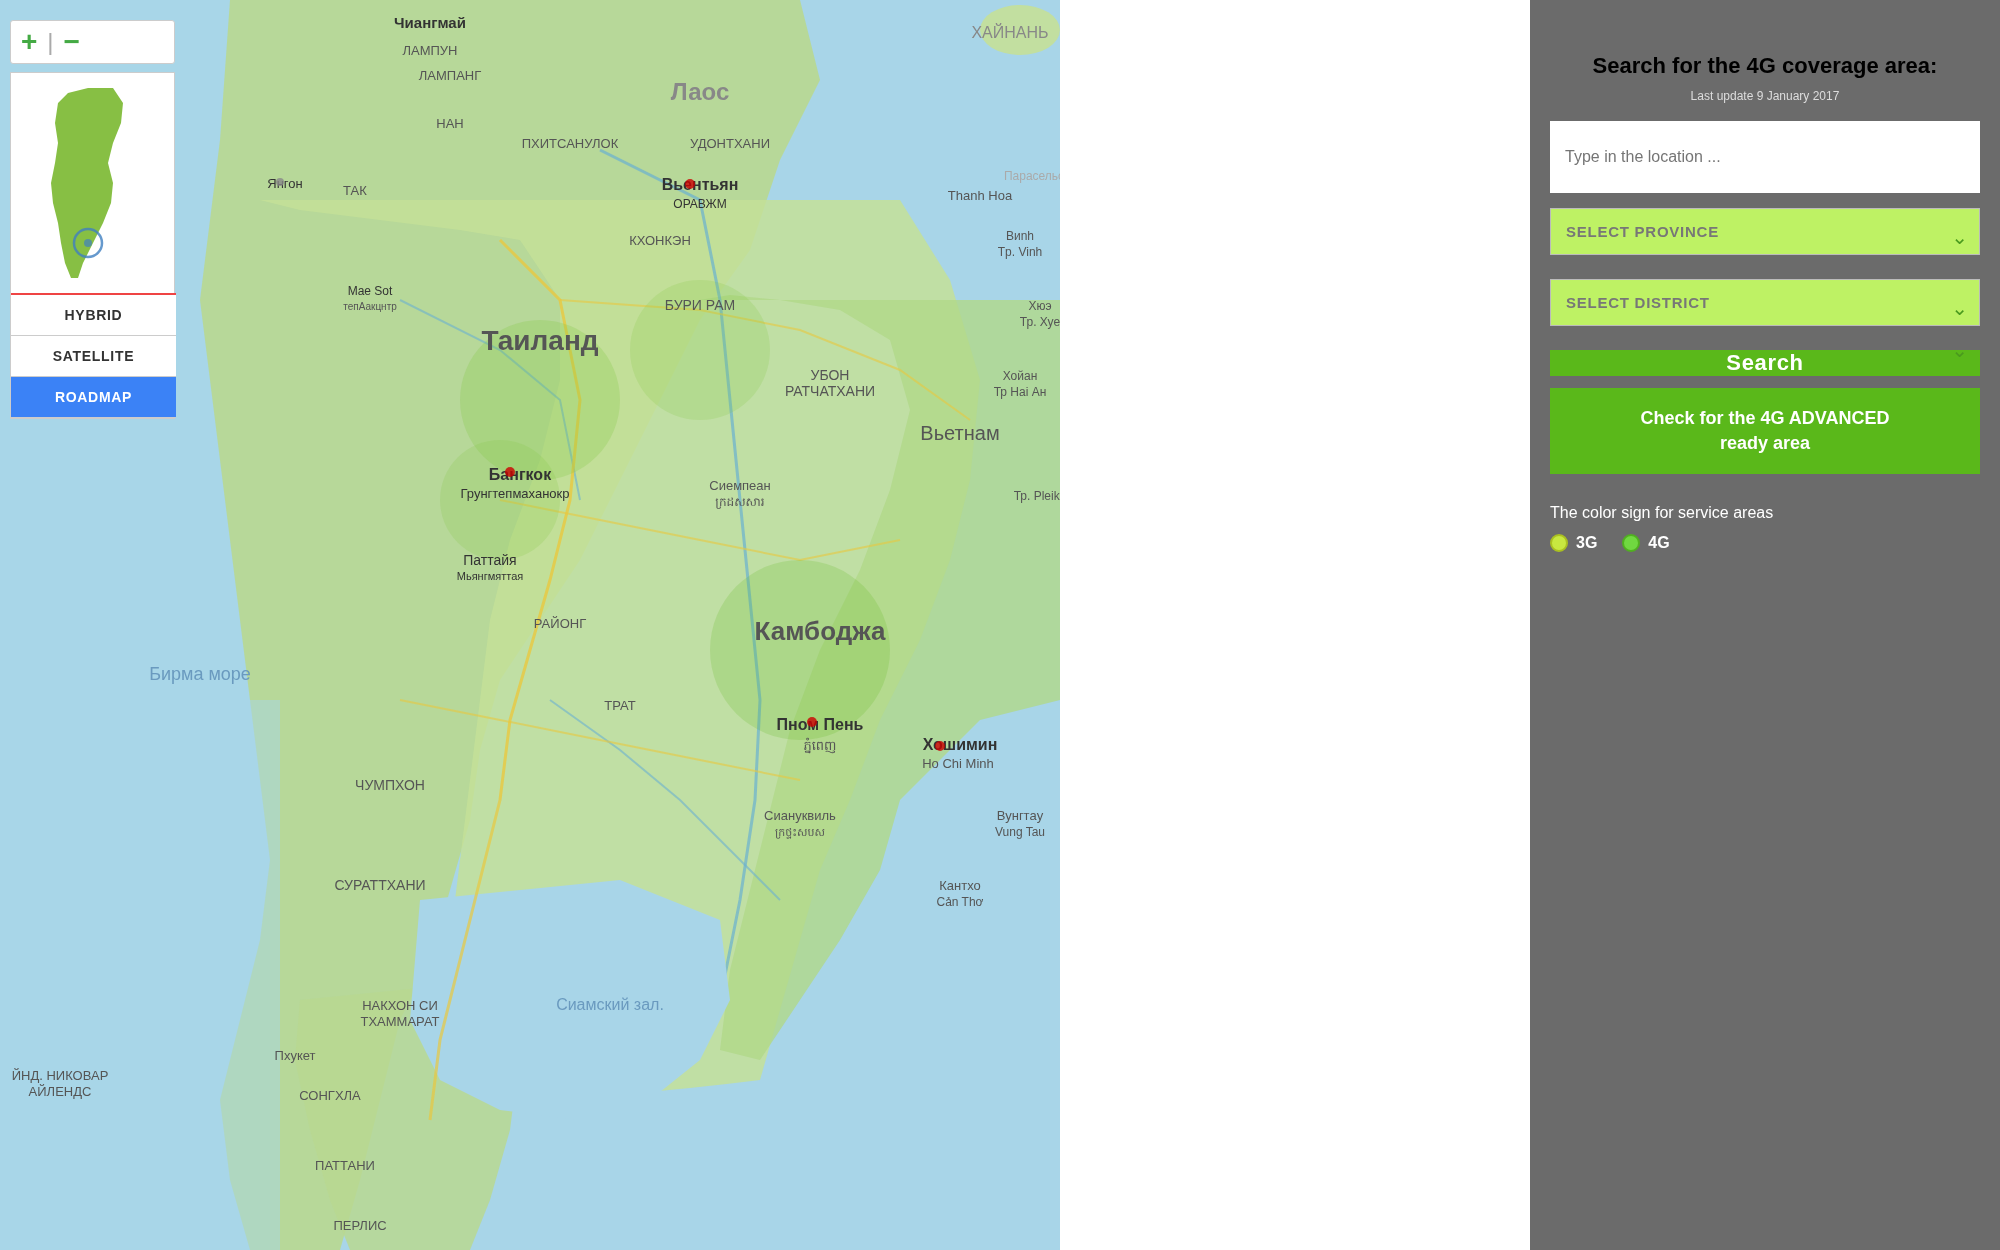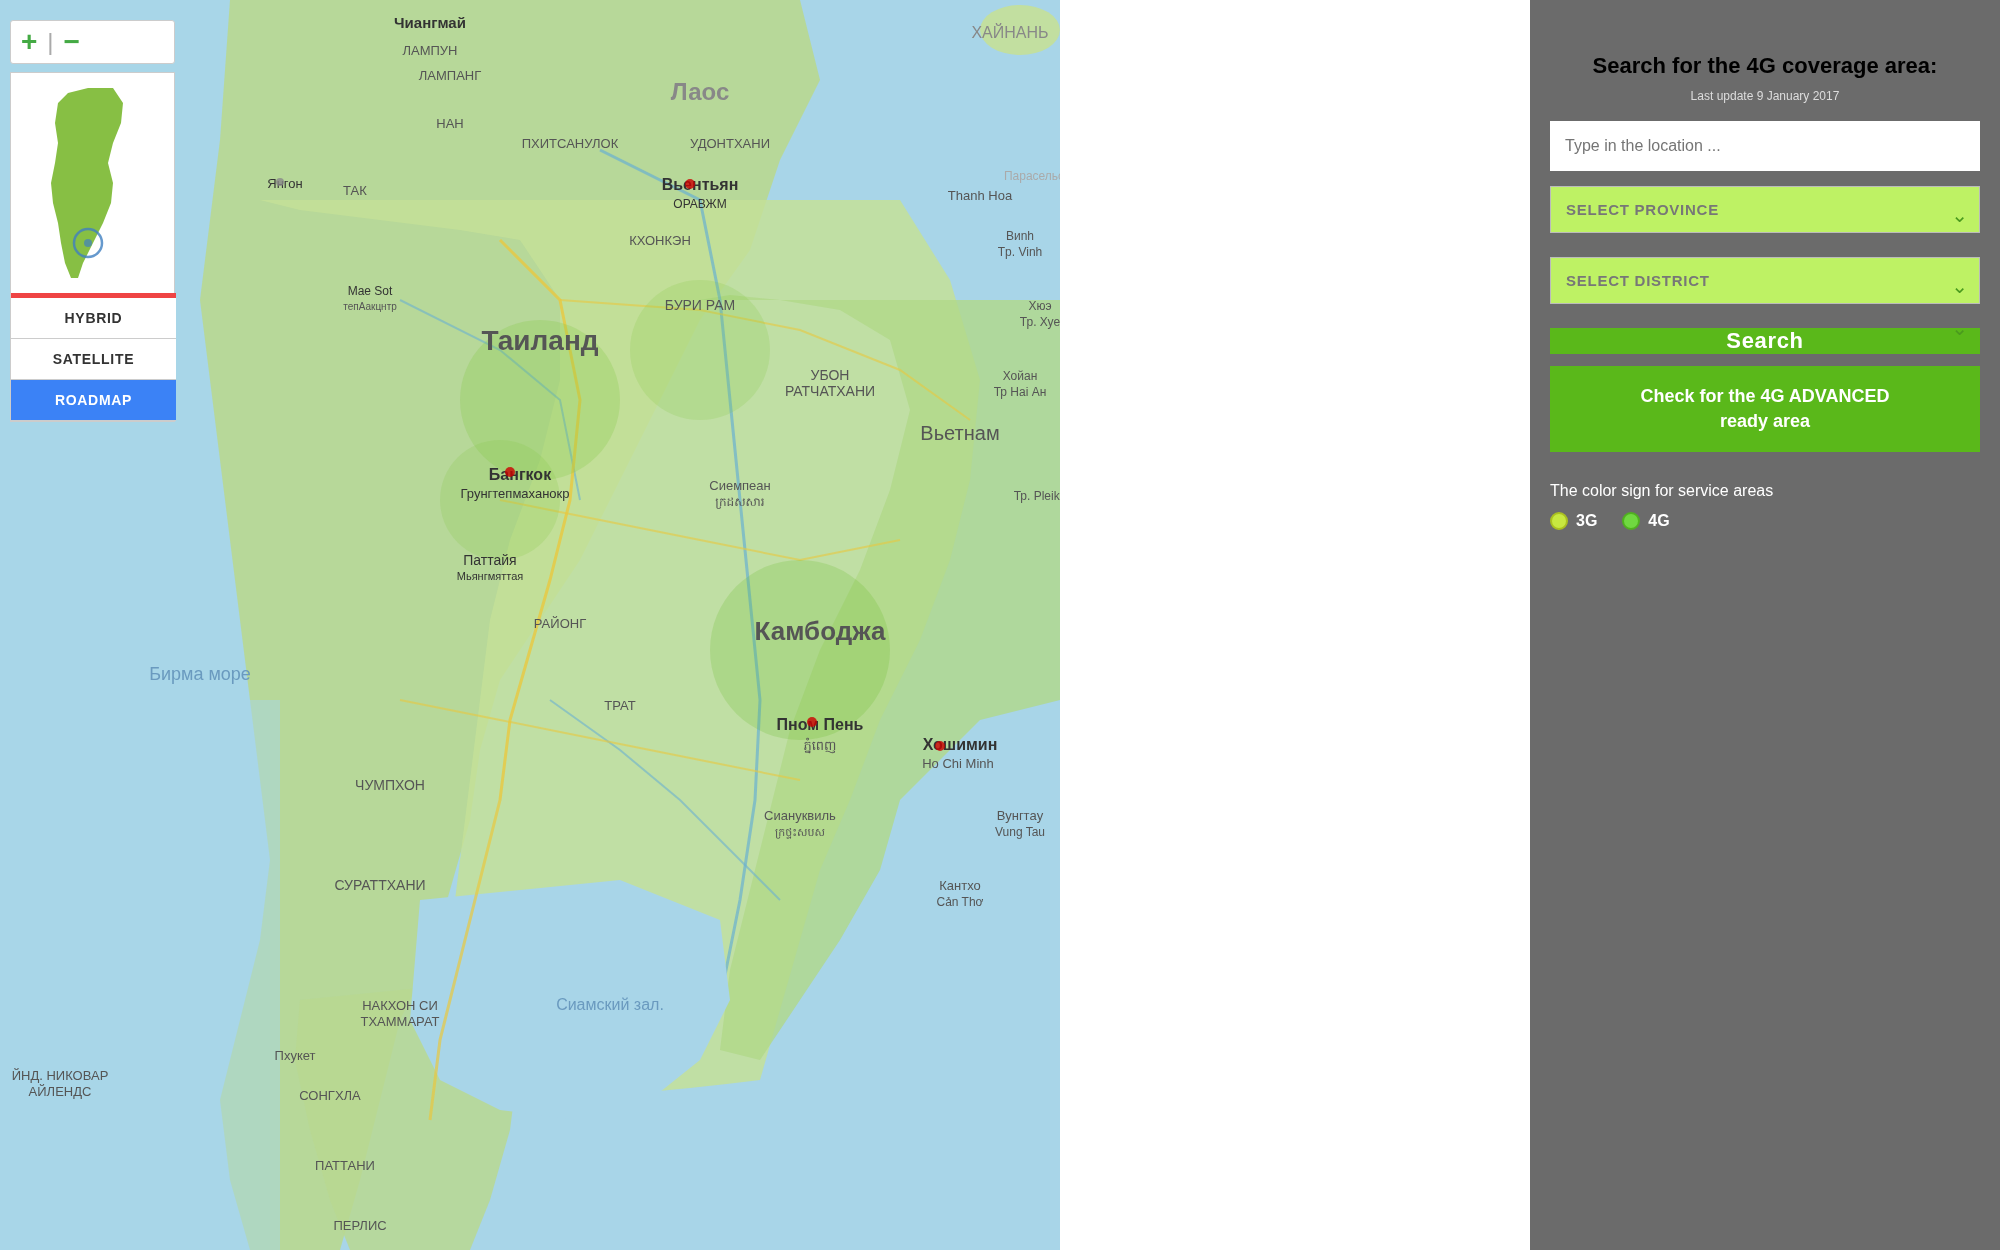--- a/index.html
+++ b/index.html
@@ -52,21 +52,21 @@
       display: flex;
       align-items: center;
       justify-content: center;
     }
 
     
     #map-type-buttons {
       display: flex;
       flex-direction: column;
       width: 165px;
-      border-top: 5px solid #ef4444;
+      border-top: 2px solid #ef4444;
     }
 
     .map-type-btn {
       padding: 12px 0;
       text-align: center;
       font-size: 14px;
       font-weight: bold;
       letter-spacing: 0.05em;
       cursor: pointer;
       border: none;
@@ -102,21 +102,21 @@
 
     #panel-subtitle {
       color: #ddd;
       font-size: 12px;
       text-align: center;
       margin-bottom: 18px;
     }
 
     #location-input {
       width: 100%;
-      padding: 16px 15px;
+      padding: 27px 15px;
       font-size: 16px;
       border: none;
       background: white;
       color: #555;
       margin-bottom: 15px;
       outline: none;
     }
 
     .select-dropdown {
       width: 100%;

